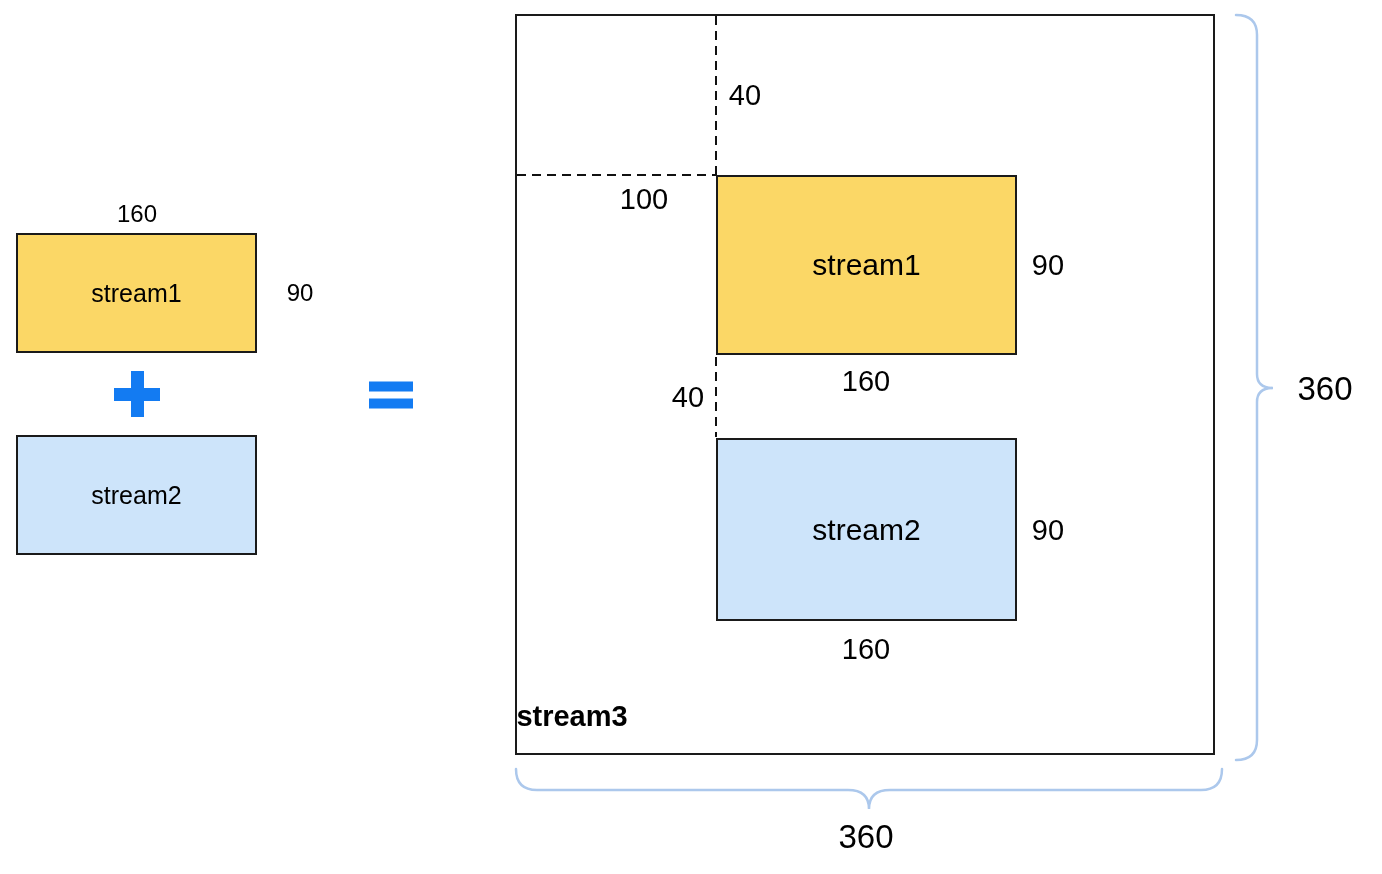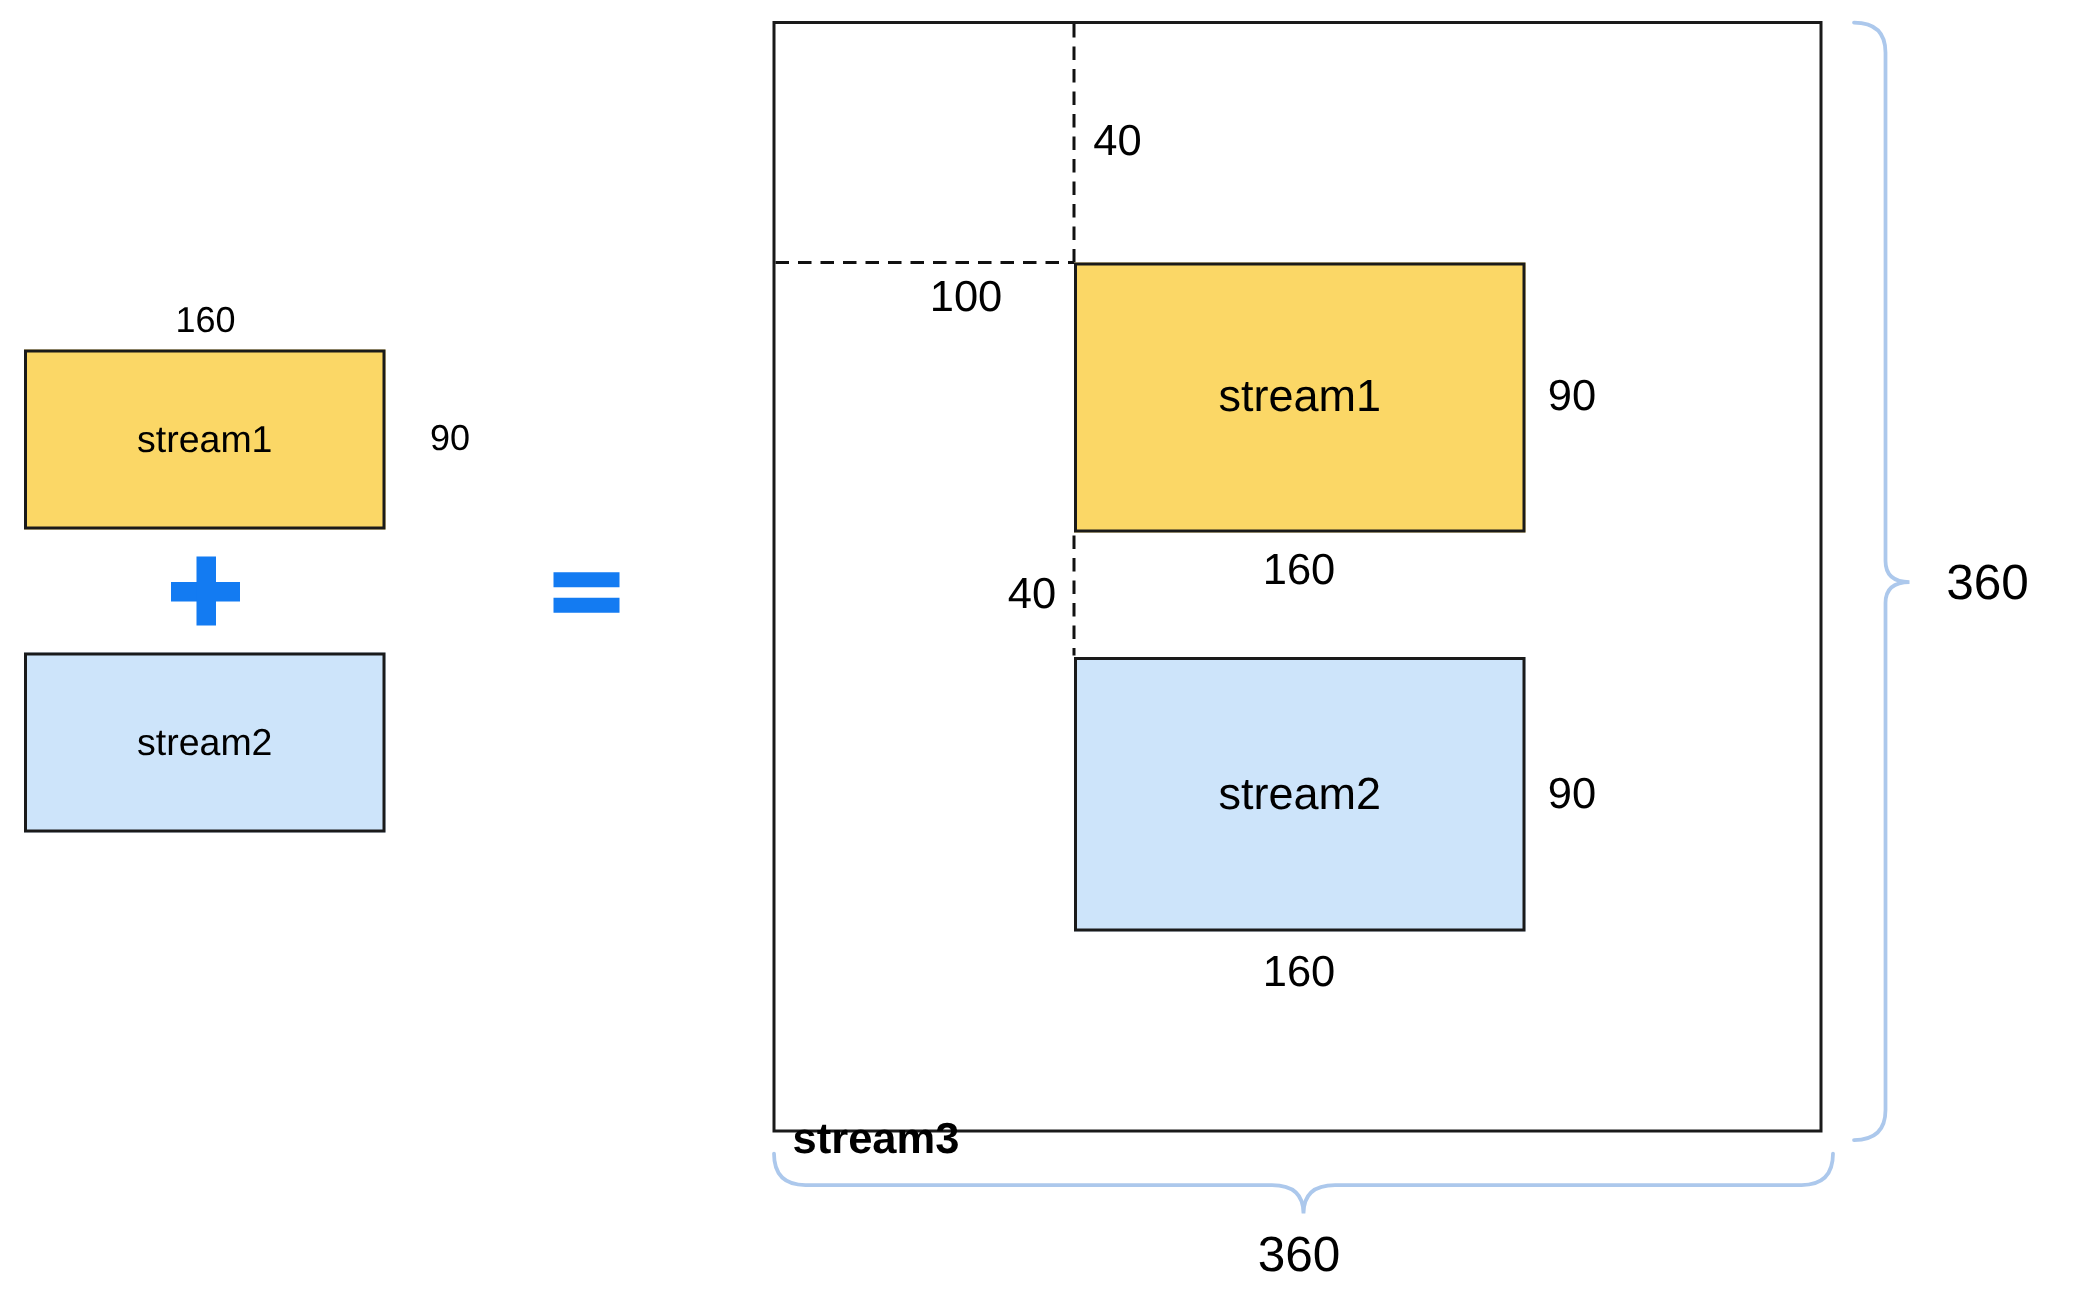--- a/index.html
+++ b/index.html
@@ -90,19 +90,19 @@
   <div class="lbl fs29" style="left:688px;top:397px;">40</div>
 
   <div class="rect fill-b bs2">
     <span>stream2</span>
   </div>
 
   <div class="lbl fs29" style="left:1048px;top:530px;">90</div>
 
   <div class="lbl fs29" style="left:866px;top:649px;">160</div>
 
-  <div class="lbl stream3-lbl" style="left:584px;top:716px;margin-top:44px;">stream3</div>
+  <div class="lbl stream3-lbl" style="left:572px;top:716px;">stream3</div>
 
   <div class="lbl fs31" style="left:1325px;top:388px;">360</div>
 
   <div class="lbl fs31" style="left:866px;top:836px;">360</div>
 
 </div>
 
 </body></html>

